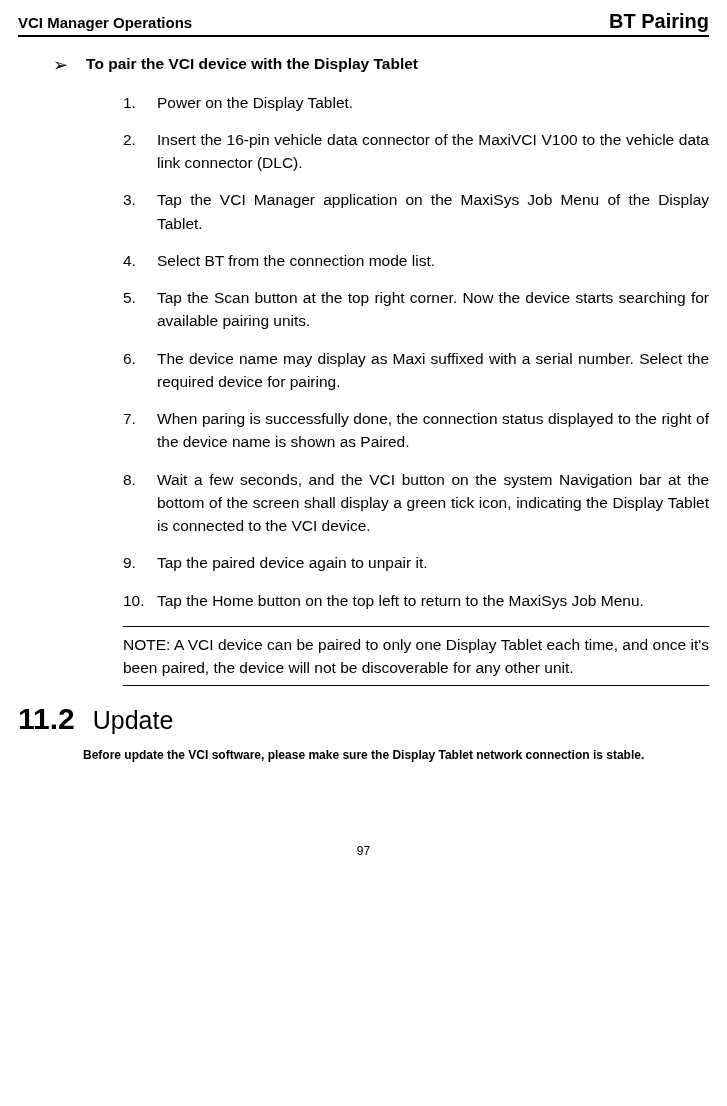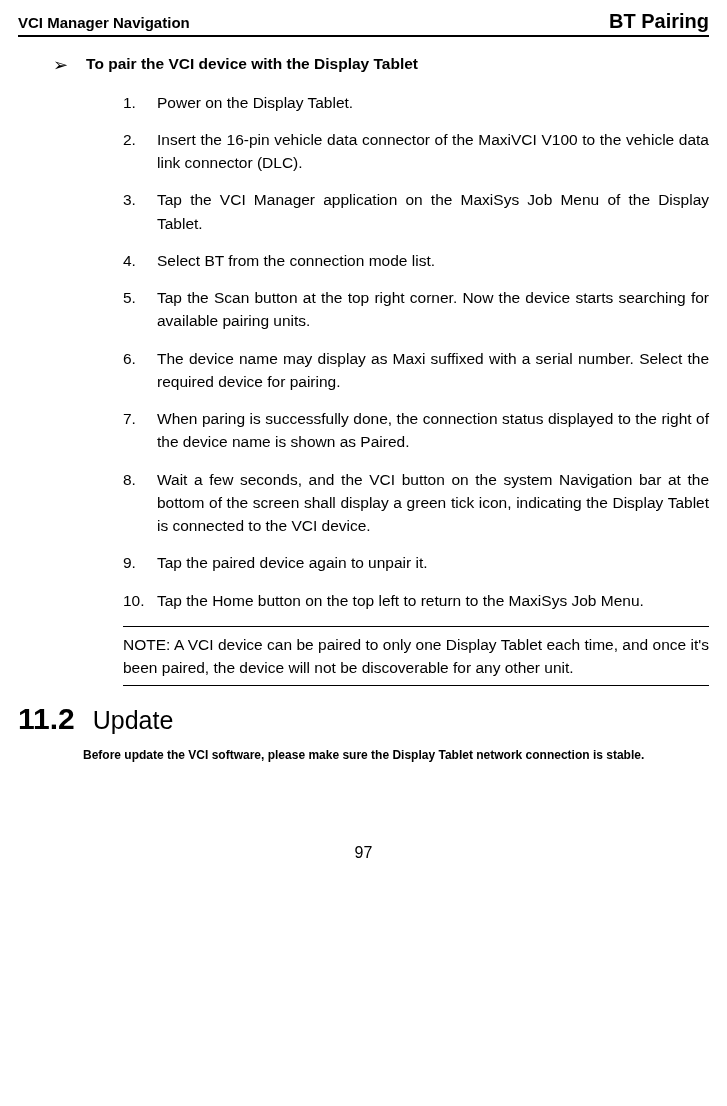--- a/index.html
+++ b/index.html
@@ -76,31 +76,31 @@
     .section-title { font-size: 25px; font-weight: normal; }
     .section-body {
       padding-left: 65px;
       font-size: 12px;
       line-height: 1.5;
       text-align: justify;
       font-weight: bold;
     }
     .page-num {
       text-align: center;
-      font-size: 16px;
+      font-size: 12px;
       margin-top: 80px;
     }
     b { font-weight: normal; }
   </style>
 </head>
 <body>
 
 <div class="page">
   <div class="header-row">
-    <div class="header-left">VCI Manager Navigation</div>
+    <div class="header-left">VCI Manager Operations</div>
     <div class="header-right">BT Pairing</div>
   </div>
 
   <div class="content">
 
     <div class="arrow-row">
       <span class="arrow-icon">➢</span>
       <span class="arrow-title">To pair the VCI device with the Display Tablet</span>
     </div>
 

